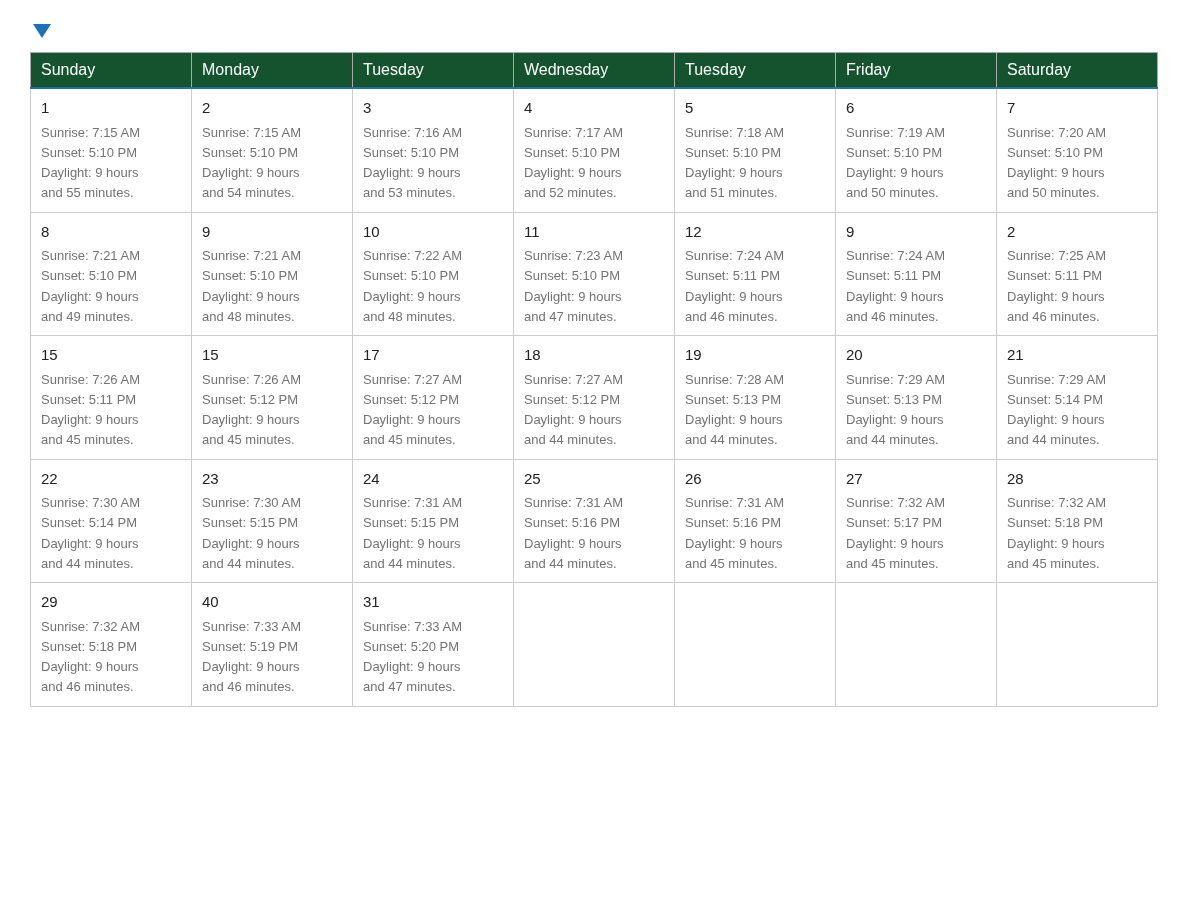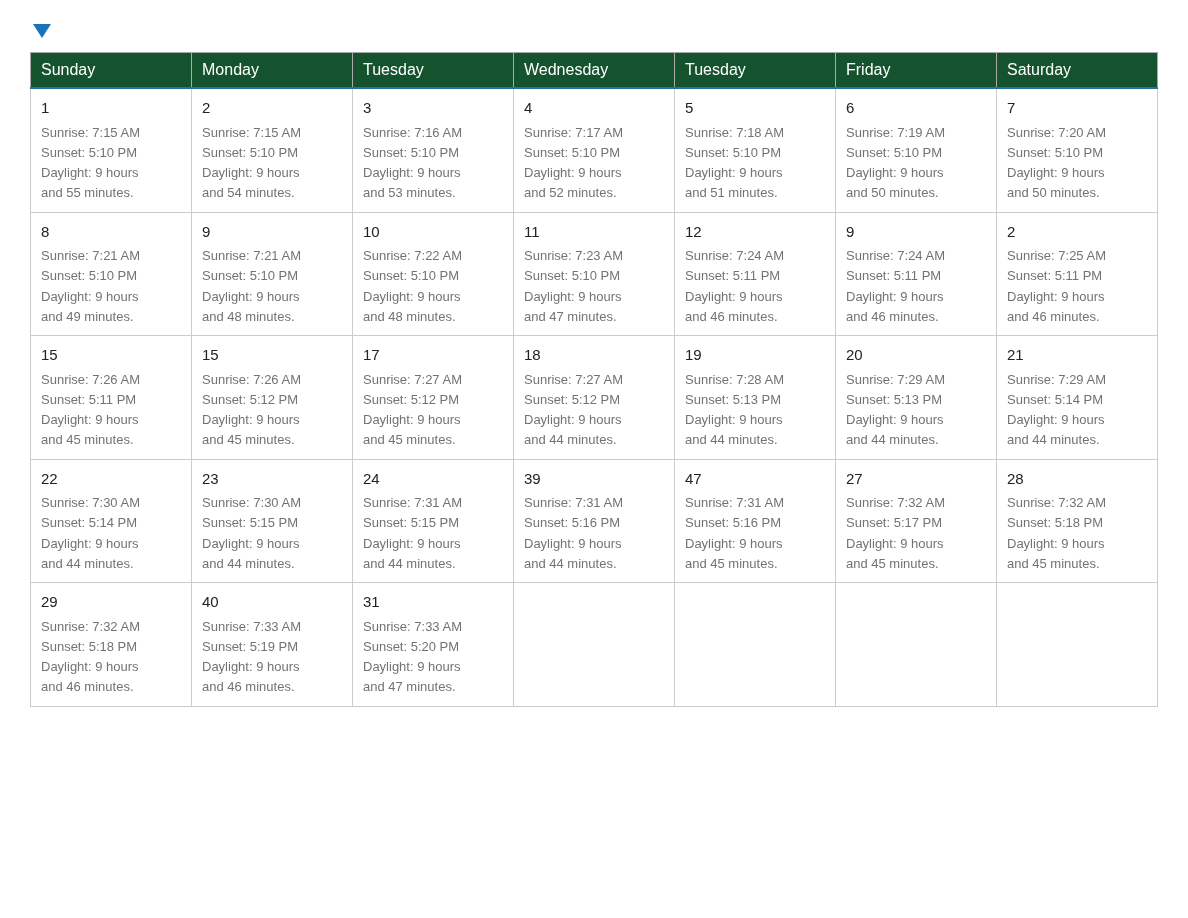--- a/index.html
+++ b/index.html
@@ -225,25 +225,25 @@
       </td>
         <td>
         <span class="day-num">23</span>
         <span class="day-info">Sunrise: 7:30 AM<br>Sunset: 5:15 PM<br>Daylight: 9 hours<br>and 44 minutes.</span>
       </td>
         <td>
         <span class="day-num">24</span>
         <span class="day-info">Sunrise: 7:31 AM<br>Sunset: 5:15 PM<br>Daylight: 9 hours<br>and 44 minutes.</span>
       </td>
         <td>
-        <span class="day-num">39</span>
+        <span class="day-num">25</span>
         <span class="day-info">Sunrise: 7:31 AM<br>Sunset: 5:16 PM<br>Daylight: 9 hours<br>and 44 minutes.</span>
       </td>
         <td>
-        <span class="day-num">47</span>
+        <span class="day-num">26</span>
         <span class="day-info">Sunrise: 7:31 AM<br>Sunset: 5:16 PM<br>Daylight: 9 hours<br>and 45 minutes.</span>
       </td>
         <td>
         <span class="day-num">27</span>
         <span class="day-info">Sunrise: 7:32 AM<br>Sunset: 5:17 PM<br>Daylight: 9 hours<br>and 45 minutes.</span>
       </td>
         <td>
         <span class="day-num">28</span>
         <span class="day-info">Sunrise: 7:32 AM<br>Sunset: 5:18 PM<br>Daylight: 9 hours<br>and 45 minutes.</span>
       </td>

